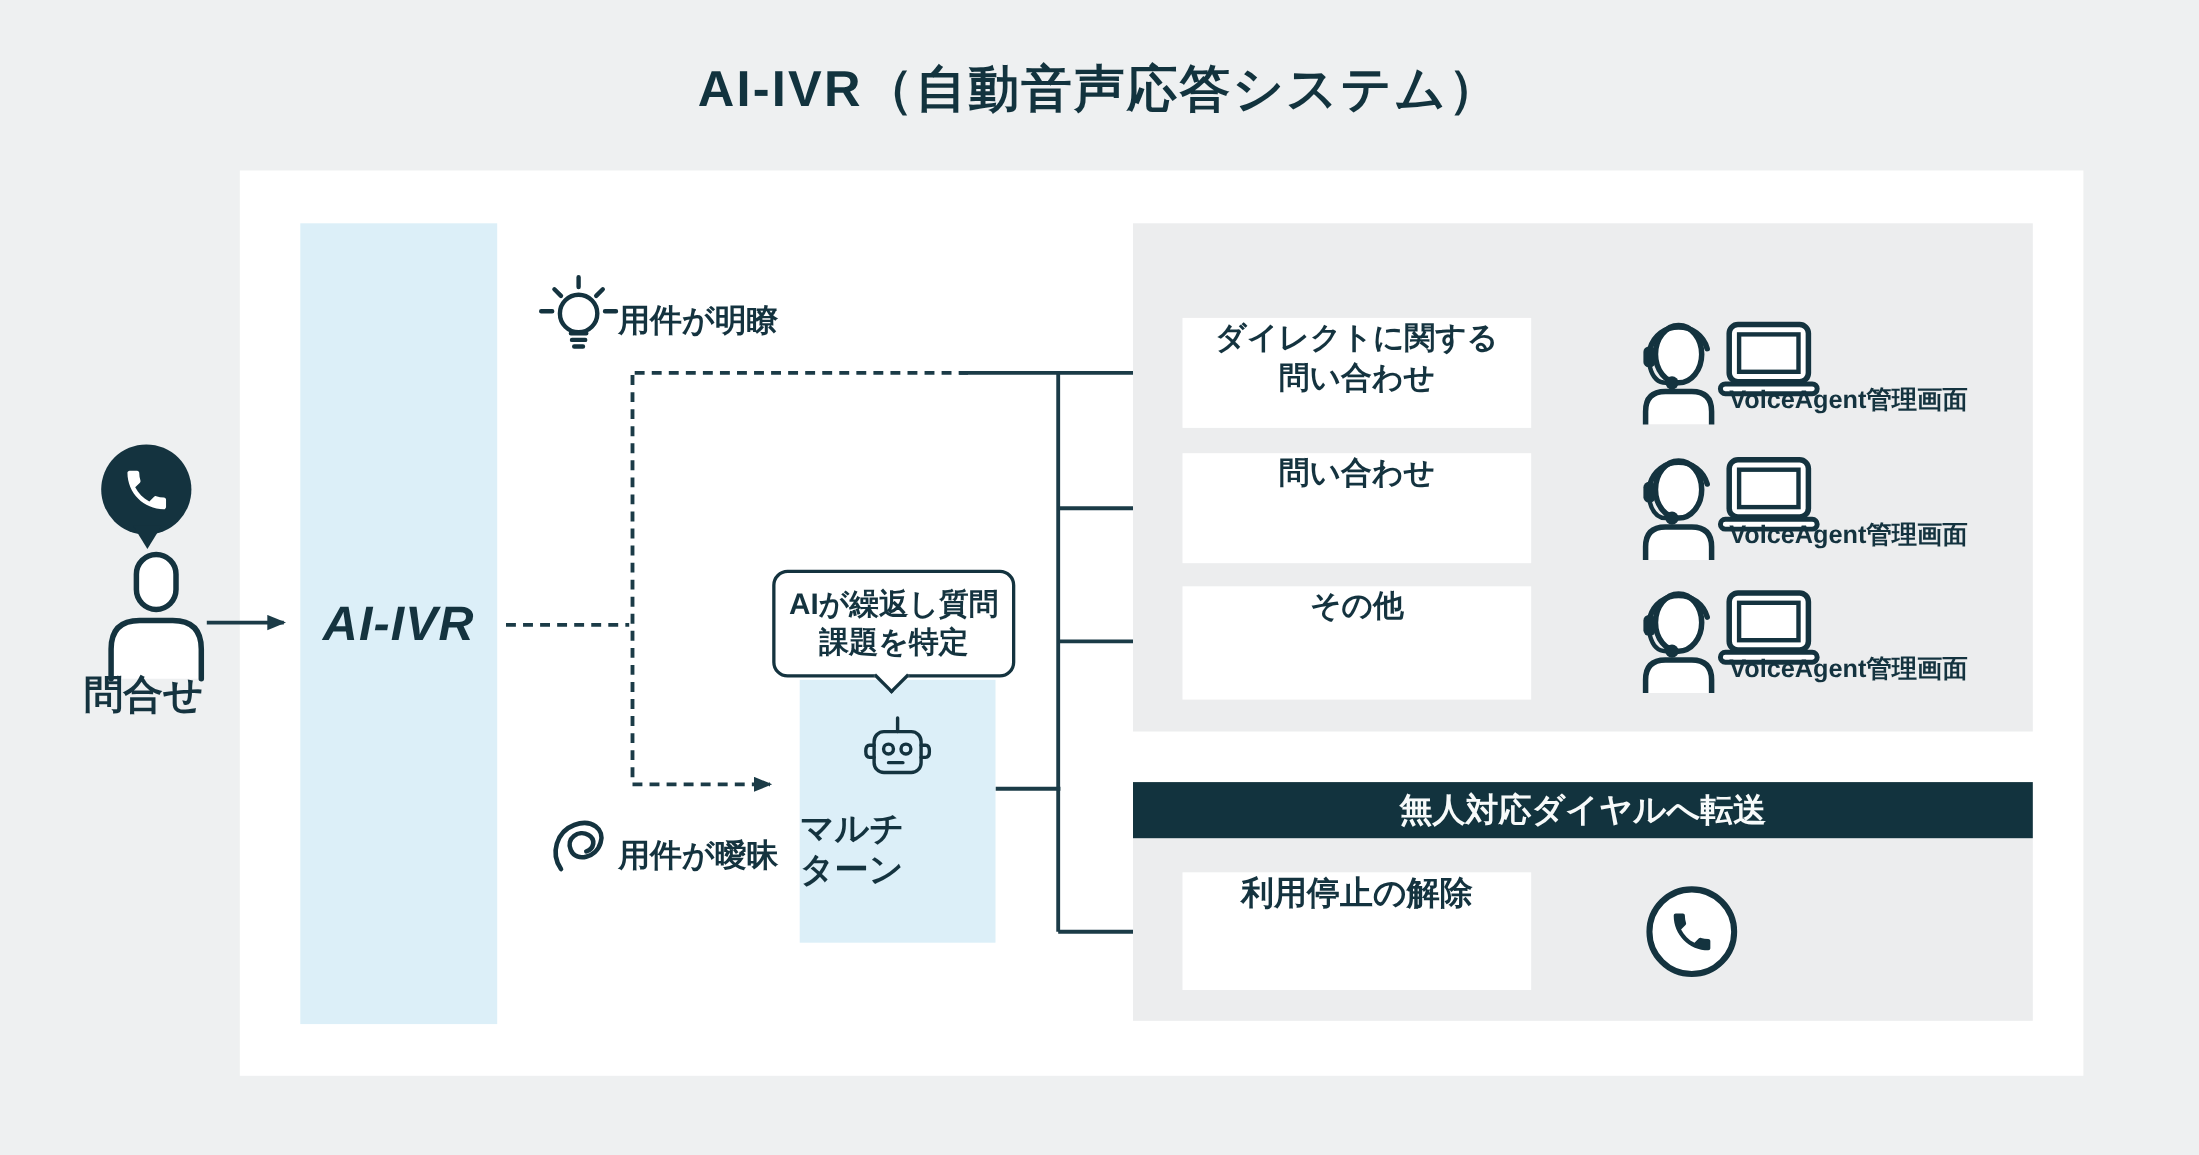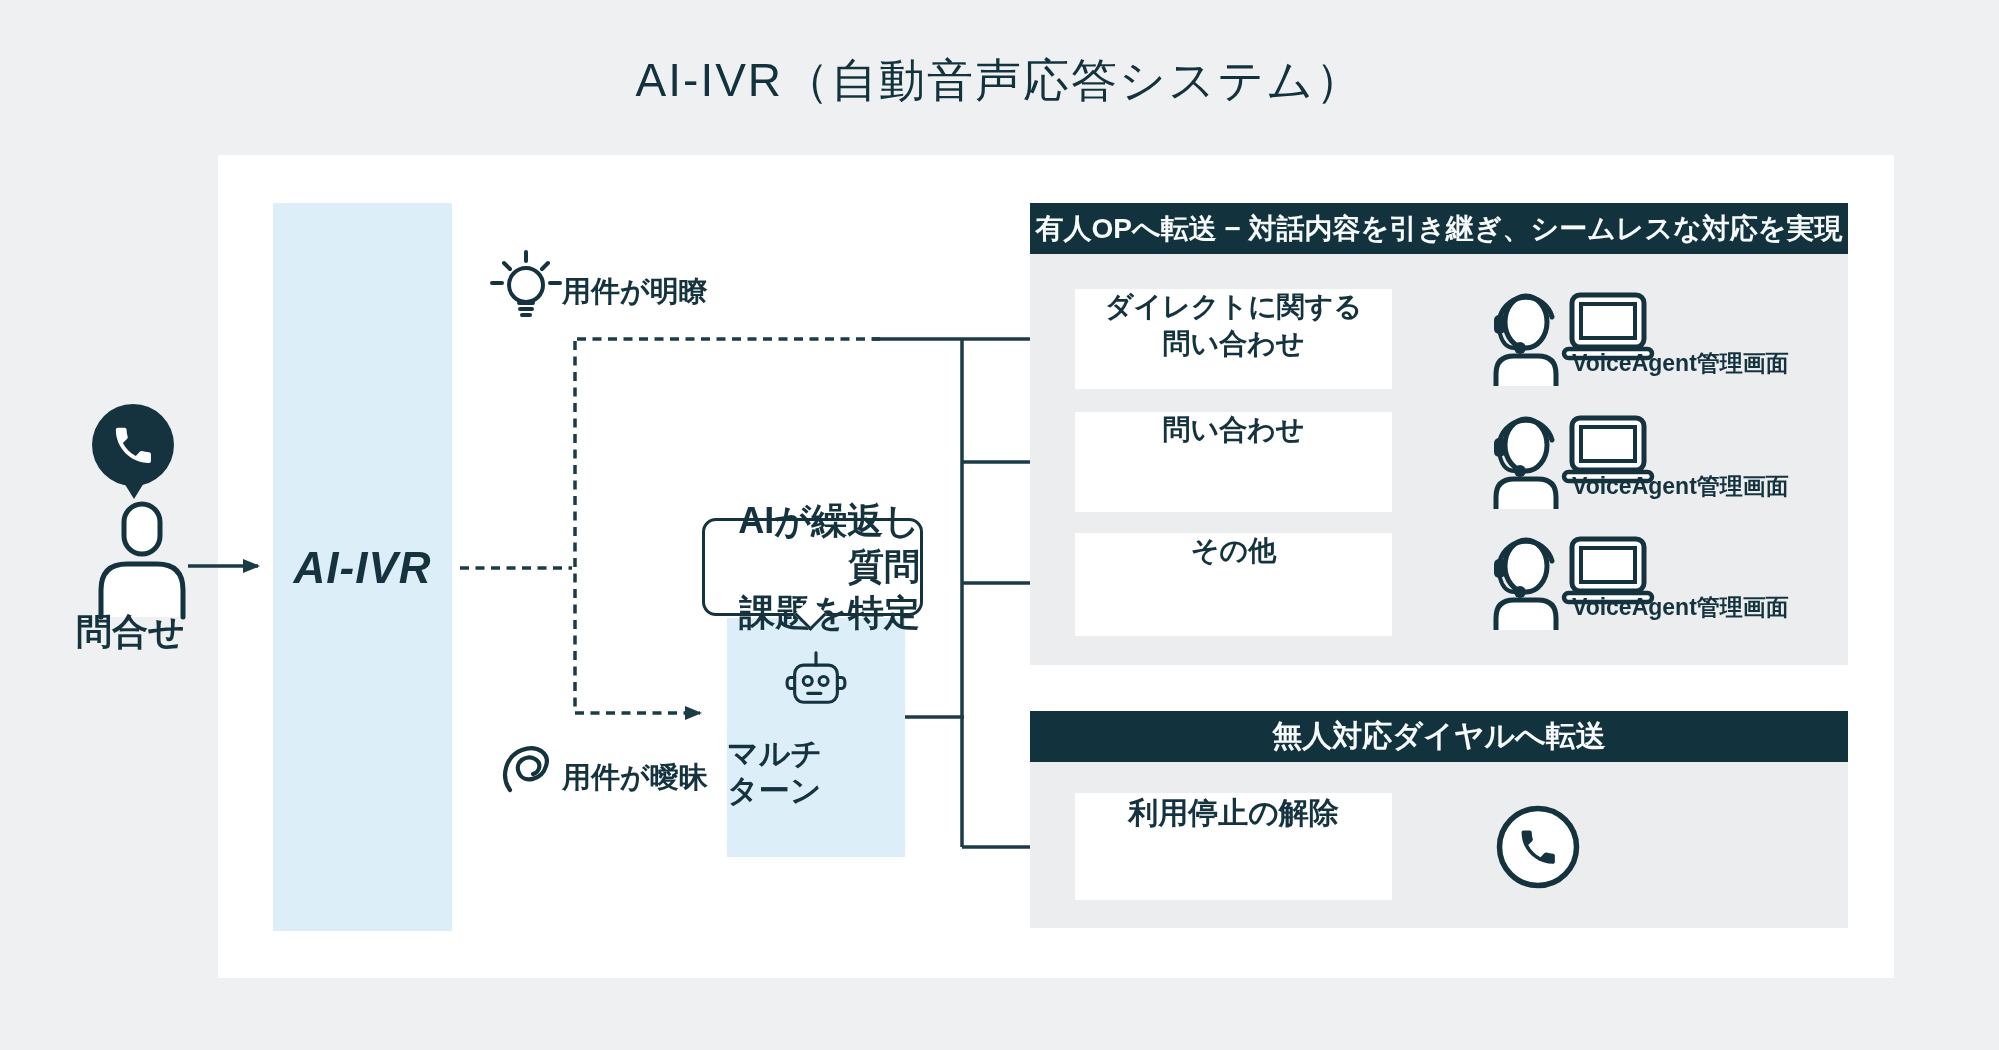--- a/index.html
+++ b/index.html
@@ -1,28 +1,28 @@
 <!DOCTYPE html>
 <html><head>
 <meta charset="utf-8">
 <style>
   html,body{margin:0;padding:0;}
   body{background:#EEF0F1;font-family:"Liberation Sans",sans-serif;}
   .canvas{position:relative;width:1999px;height:1050px;background:#EEF0F1;overflow:hidden;color:#14333F;}
   .abs{position:absolute;}
-  .title{left:0;right:0;top:50px;text-align:center;font-size:46px;font-weight:normal;color:#12333E;letter-spacing:2px;}
+  .title{left:0;right:0;top:50px;text-align:center;font-size:46px;font-weight:bold;color:#12333E;letter-spacing:2px;}
   .white-panel{left:218px;top:155px;width:1676px;height:823px;background:#FFFFFF;}
   .blue-col{left:273px;top:203px;width:179px;height:728px;background:#DCEFF8;}
   .ivr-label{left:273px;top:543px;width:179px;text-align:center;font-size:44px;font-weight:bold;letter-spacing:1px;color:#14333F;font-style:italic;}
   .caller-label{left:48px;top:608px;width:165px;text-align:center;font-size:36px;font-weight:bold;}
   .cond-label{font-size:29px;font-weight:bold;}
   .lbl-clear{left:562px;top:272px;text-align:center;}
   .lbl-vague{left:562px;top:758px;}
   .bubble{left:702px;top:518px;width:215px;height:92px;background:#fff;border:3.5px solid #14333F;border-radius:14px;z-index:5;
-          display:flex;flex-direction:column;justify-content:center;text-align:right;font-size:36px;font-weight:bold;line-height:1.28;}
+          display:flex;flex-direction:column;justify-content:center;text-align:center;font-size:27px;font-weight:bold;line-height:1.28;}
   .bubble::after{content:'';position:absolute;left:50%;bottom:-13px;width:20px;height:20px;margin-left:-14px;background:#fff;
           border-right:3.5px solid #14333F;border-bottom:3.5px solid #14333F;transform:rotate(45deg);}
   .multiturn-box{left:727px;top:618px;width:178px;height:239px;background:#DCEFF8;}
   .robot-wrap{left:785px;top:644px;width:62px;height:78px;}
   .multiturn-label{left:727px;top:735px;width:178px;font-size:31px;font-weight:bold;line-height:1.2;}
   .gray-panel1{left:1030px;top:203px;width:818px;height:462px;background:#ECEDEE;}
   .gray-panel2{left:1030px;top:711px;width:818px;height:217px;background:#ECEDEE;}
   .sec-header{left:1030px;width:818px;height:51px;background:#12333E;color:#F7FAFA;text-align:center;
               display:flex;align-items:center;justify-content:center;font-weight:bold;}
   .hdr1{top:203px;font-size:28px;}
@@ -158,21 +158,20 @@
   <div class="abs multiturn-box"></div>
   <svg class="abs robot-wrap">
       <use href="#sym-robot"></use>
     </svg>
   <div class="abs multiturn-label">
     <div>マルチ</div>
     <div>ターン</div>
   </div>
 
   <div class="abs gray-panel1"></div>
-  <div class="abs sec-header hdr1">有人OPへ転送 − 対話内容を引き継ぎ、シームレスな対応を実現</div>
 
   <div class="abs flow-box fb1">
     <div class="fline">ダイレクトに関する</div>
     <div class="fline">問い合わせ</div>
   </div>
   <div class="abs flow-box fb2">
     <div class="fline">問い合わせ</div>
   </div>
   <div class="abs flow-box fb3">
     <div class="fline">その他</div>

